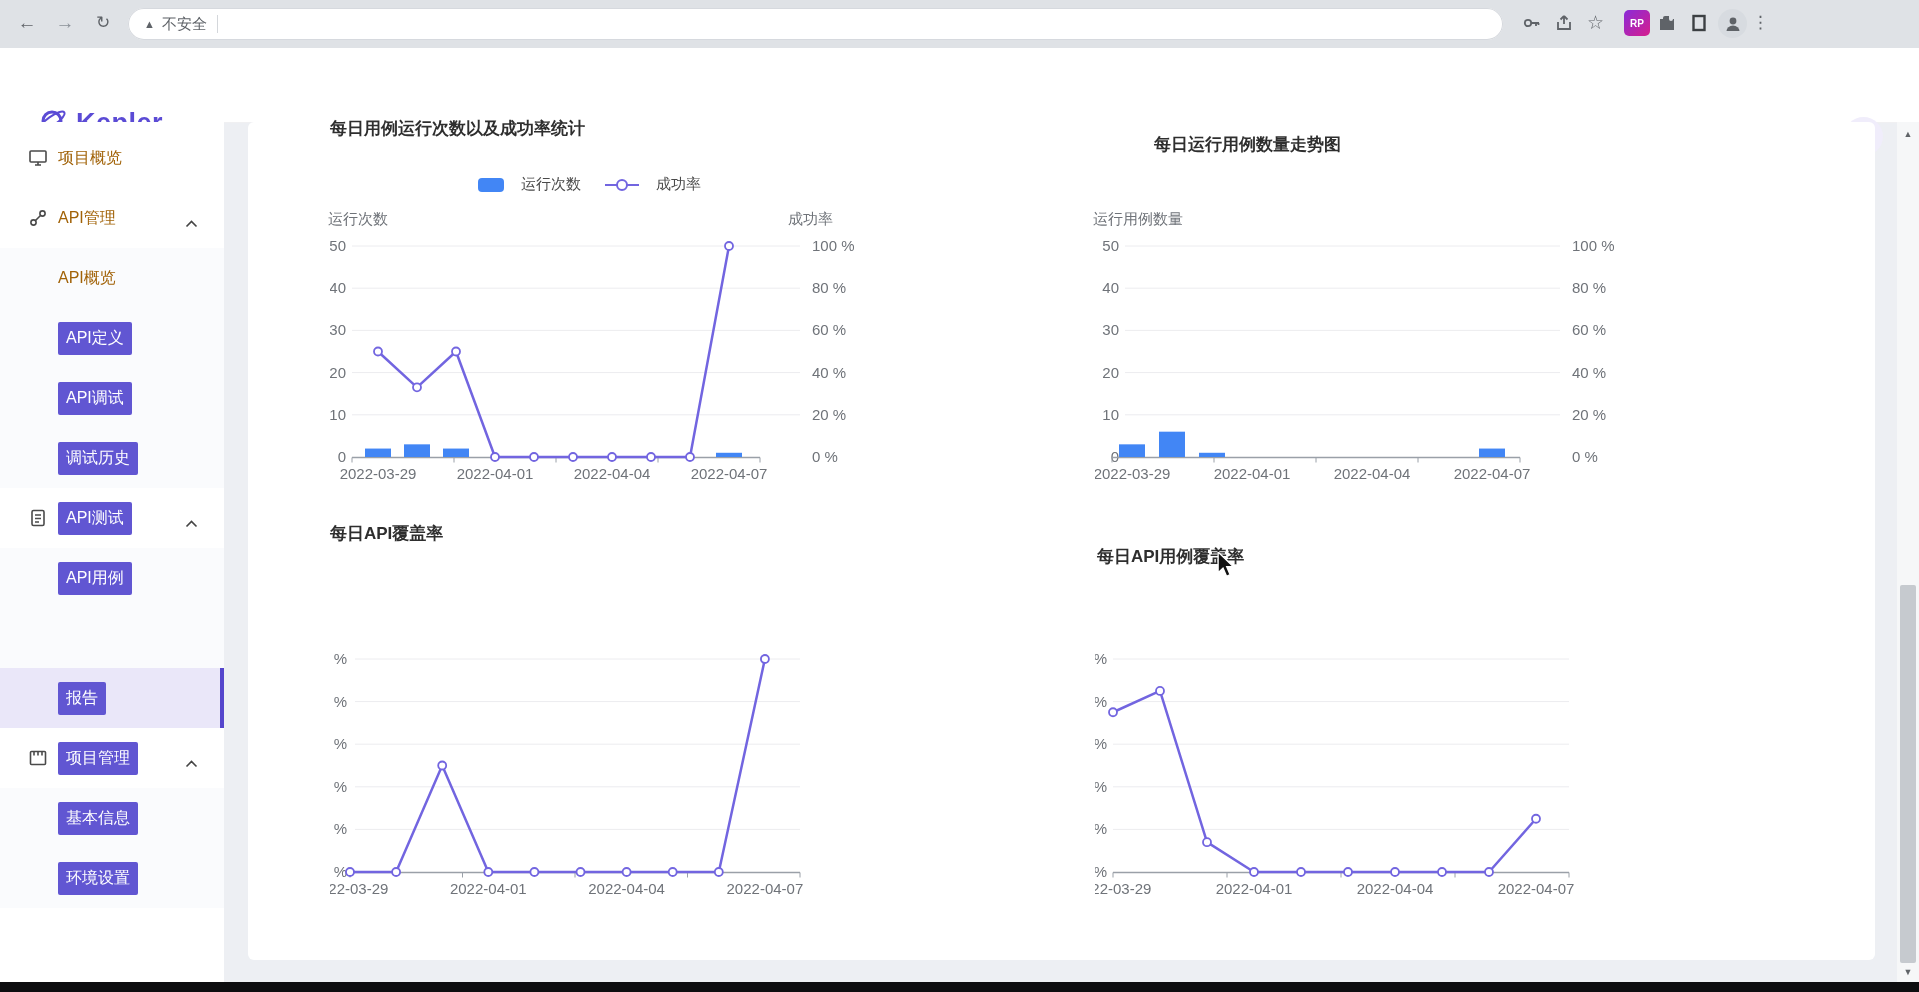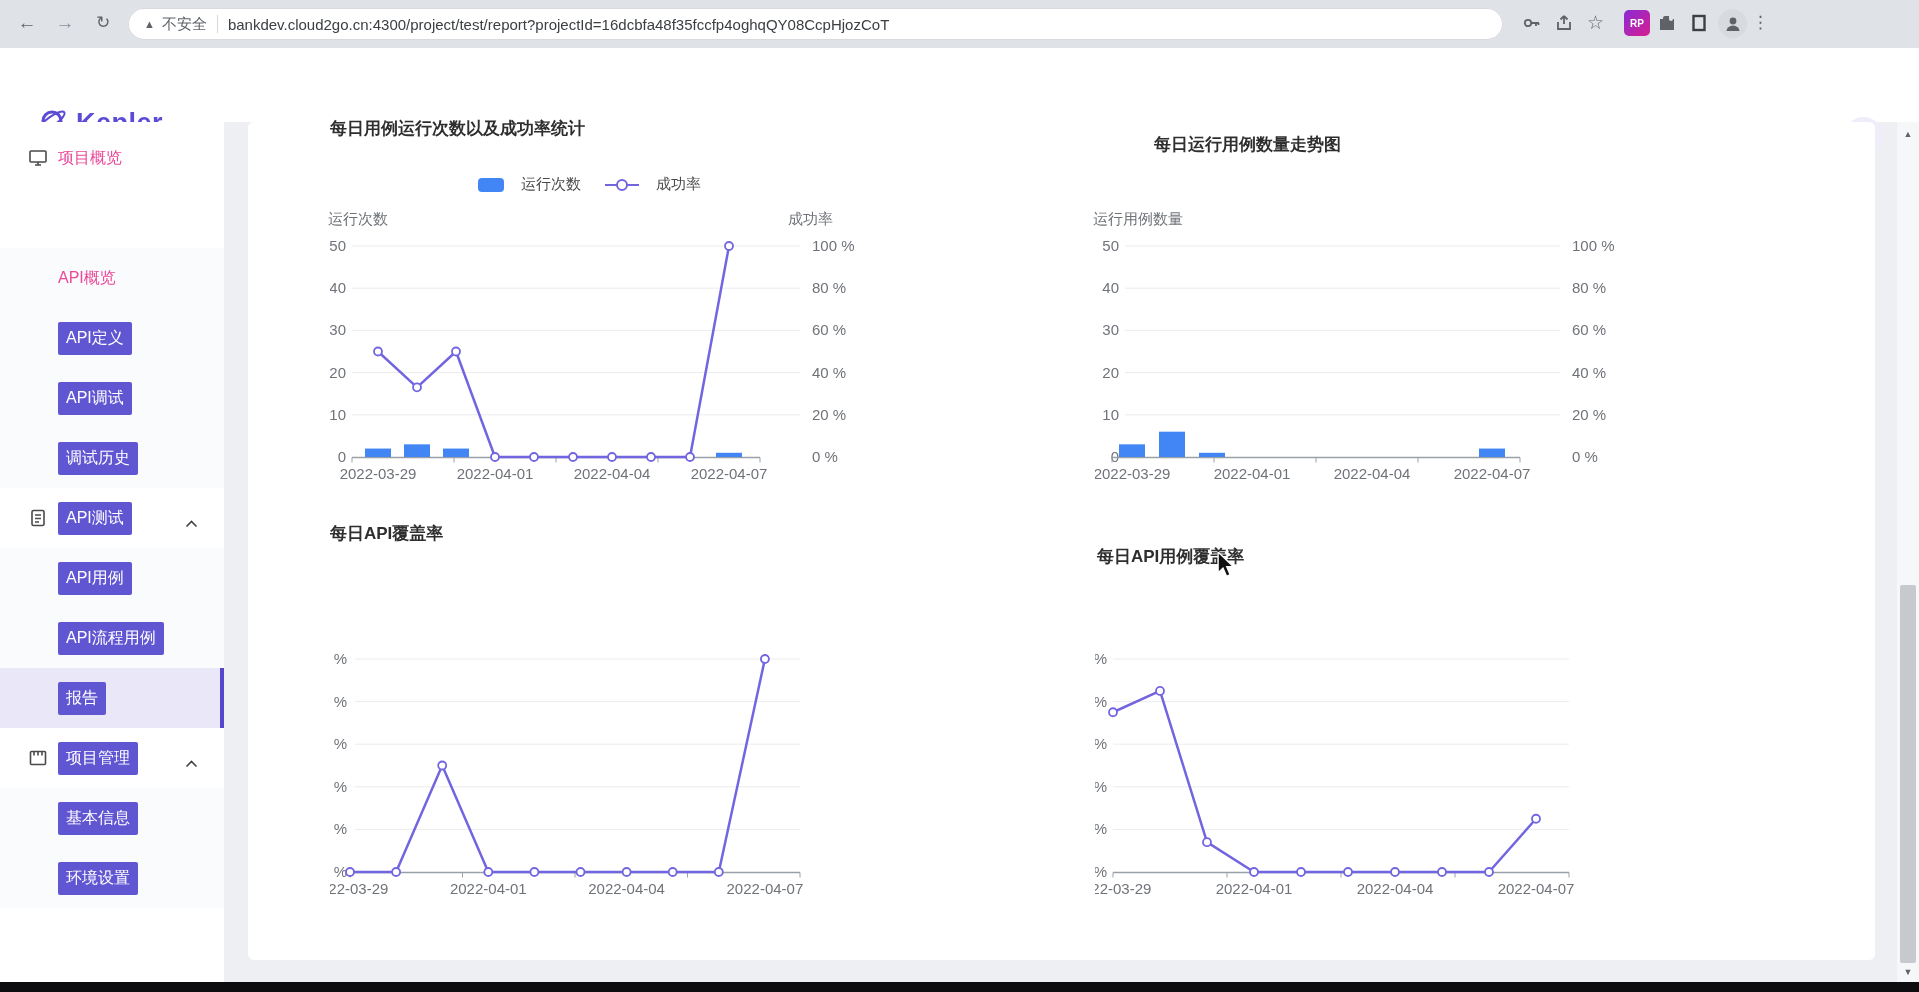--- a/index.html
+++ b/index.html
@@ -26,21 +26,21 @@
   .help{left:1685px;top:77px;font-size:16px;color:#333;cursor:pointer;}
   .userbox{left:1778px;top:77px;font-size:16px;color:#333;cursor:pointer;display:flex;align-items:center;gap:4px;}
   .caret{font-size:10px;color:#333;}
   .app-avatar{left:1844px;top:69px;width:39px;height:39px;border-radius:50%;background:#f0edfb;
               display:flex;align-items:center;justify-content:center;}
   
   .sidebar{left:0;top:122px;width:224px;height:860px;background:#fff;}
   .subbg{left:0;width:224px;background:#fafbfd;}
   .nav-row{left:0;width:224px;height:60px;display:flex;align-items:center;cursor:pointer;}
   .nav-ico{position:absolute;left:28px;width:20px;height:20px;color:#4a4a4a;}
-  .nav-label{position:absolute;left:58px;font-size:16px;color:#ec4899;white-space:nowrap;}
+  .nav-label{position:absolute;left:58px;font-size:16px;color:#a16207;white-space:nowrap;}
   .boxed{background:#6156d2;color:#fff;padding:6px 8px;border-radius:2px;}
   .chev{position:absolute;left:185px;top:26px;color:#444;}
   .sel-row{background:#eae7f9;}
   .sel-bar{position:absolute;right:0;top:0;width:4px;height:60px;background:#5546cc;}
   
   .card{left:248px;top:122px;width:1627px;height:838px;background:#fff;border-radius:6px;}
   .chart-title{font-size:17px;font-weight:600;color:#2e2e2e;}
   .axis-label{font-size:15px;color:#6f7379;}
   .legend{display:flex;align-items:center;gap:10px;font-size:15px;color:#4a4a4a;}
   .lg-swatch{width:26px;height:14px;border-radius:4px;background:#4286f5;margin-right:7px;}
@@ -59,21 +59,20 @@
 <body>
 
 <div class="abs chrome">
   <div class="abs nav-btn" style="left:14px">←</div>
   <div class="abs nav-btn" style="left:52px;color:#8a9097">→</div>
   <div class="abs nav-btn" style="left:90px;font-size:17px">↻</div>
   <div class="abs omnibox">
     <span class="warn">▲</span>
     <span class="sec-label">不安全</span>
     <span class="omni-div"></span>
-    <span class="url">bankdev.cloud2go.cn:4300/project/test/report?projectId=16dcbfa48f35fccfp4oghqQY08CcpHjozCoT</span>
   </div>
   <div class="abs cicon" style="left:1522px;top:13px">
     <svg width="20" height="20" viewBox="0 0 20 20" fill="none" stroke="#5f6368" stroke-width="1.8">
       <circle cx="6" cy="10" r="3.2"></circle>
         <path d="M9 10 H17 M14 10 v3 M16.5 10 v2"></path>
     </svg>
   </div>
   <div class="abs cicon" style="left:1554px;top:13px">
     <svg width="20" height="20" viewBox="0 0 20 20" fill="none" stroke="#5f6368" stroke-width="1.8">
       <path d="M4 9 v7 h12 v-7"></path>
@@ -132,20 +131,35 @@
   <div class="abs nav-row" style="top:6px">
     <span class="nav-ico">
       <svg width="20" height="20" viewBox="0 0 20 20" fill="none" stroke="#4a4a4a" stroke-width="1.6">
         <rect x="2" y="3" width="16" height="11" rx="1"></rect>
           <path d="M7 17 h6 M10 14 v3"></path>
       </svg>
     </span>
     <span class="nav-label">项目概览</span>
   </div>
 
+  <div class="abs nav-row" style="top:66px">
+    <span class="nav-ico">
+      <svg width="20" height="20" viewBox="0 0 20 20" fill="none" stroke="#4a4a4a" stroke-width="1.6">
+        <circle cx="5.5" cy="14.5" r="2.6"></circle>
+          <circle cx="14.5" cy="5.5" r="2.6"></circle>
+          <path d="M7.5 12.5 L12.5 7.5"></path>
+      </svg>
+    </span>
+    <span class="nav-label">API管理</span>
+    <span class="chev">
+      <svg width="13" height="8" viewBox="0 0 13 8" fill="none" stroke="#444" stroke-width="1.6">
+          <path d="M1.5 6.5 L6.5 1.5 L11.5 6.5"></path>
+        </svg>
+    </span>
+  </div>
 
   <div class="abs nav-row" style="top:126px">
     <span class="nav-label">API概览</span>
   </div>
 
   <div class="abs nav-row" style="top:186px">
     <span class="nav-label boxed">API定义</span>
   </div>
 
   <div class="abs nav-row" style="top:246px">
@@ -168,23 +182,20 @@
       <svg width="13" height="8" viewBox="0 0 13 8" fill="none" stroke="#444" stroke-width="1.6">
           <path d="M1.5 6.5 L6.5 1.5 L11.5 6.5"></path>
         </svg>
     </span>
   </div>
 
   <div class="abs nav-row" style="top:426px">
     <span class="nav-label boxed">API用例</span>
   </div>
 
-  <div class="abs nav-row" style="top:486px">
-    <span class="nav-label boxed">API流程用例</span>
-  </div>
 
   <div class="abs nav-row sel-row" style="top:546px">
     <span class="nav-label boxed">报告</span>
     <span class="sel-bar"></span>
   </div>
 
   <div class="abs nav-row" style="top:606px">
     <span class="nav-ico">
       <svg width="20" height="20" viewBox="0 0 20 20" fill="none" stroke="#4a4a4a" stroke-width="1.6">
         <rect x="2.5" y="3.5" width="15" height="13" rx="1"></rect>

